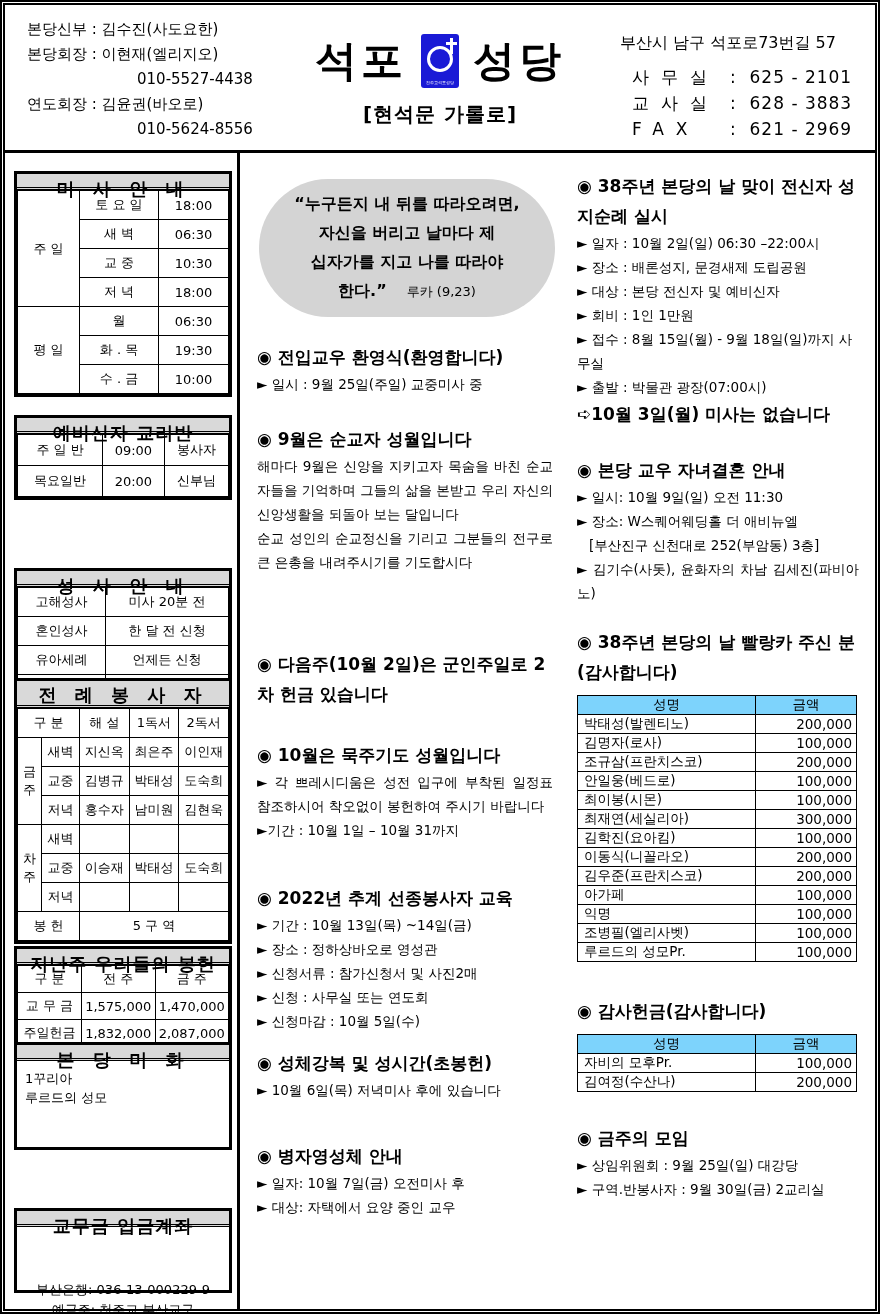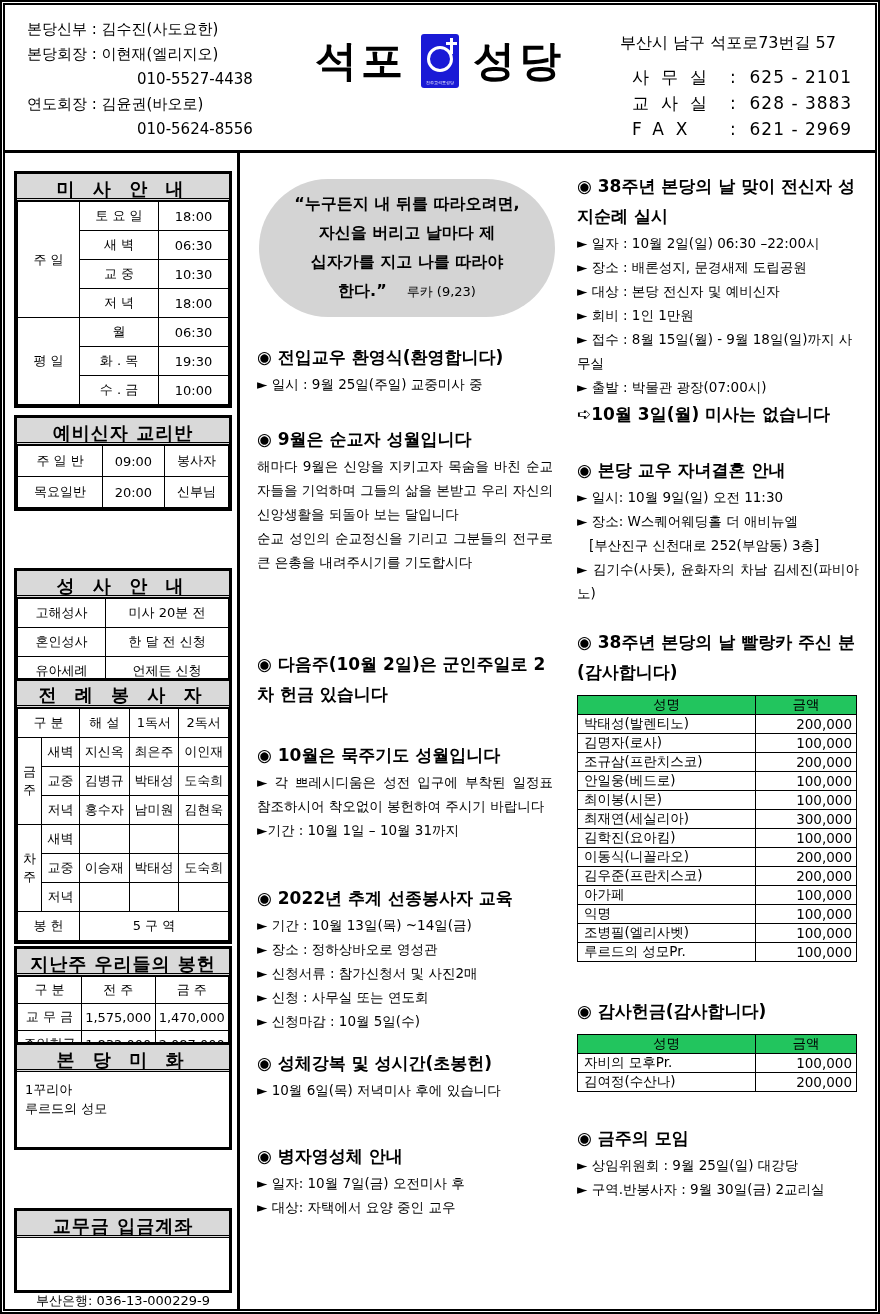--- a/index.html
+++ b/index.html
@@ -23,39 +23,39 @@
   .subtitle { font-size: 20px; font-weight: bold; margin-top: 12px; letter-spacing: 1px; }
   .hdr-right { position: absolute; left: 615px; top: 28px; font-size: 16px; }
   .hdr-right .addr { margin-bottom: 10px; }
   .hdr-right .contact { font-size: 17px; line-height: 26px; display: flex; letter-spacing: 1px; }
   .hdr-right .contact .lbl { width: 110px; padding-left: 12px; letter-spacing: 12px; }
   .hdr-right .contact .val { white-space: pre; }
 
   
   .left-col { position: absolute; left: 5px; top: 153px; width: 235px; height: 1156px; border-right: 3px solid #000; }
   .box { position: absolute; left: 9px; width: 218px; border: 3px solid #000; background: #fff; }
-  .box-title { background: #d9d9d9; text-align: center; font-weight: bold; font-size: 18px; height: 27px; line-height: 30px; border-bottom: 3px double #000; letter-spacing: 6px; }
+  .box-title { background: #d9d9d9; text-align: center; font-weight: bold; font-size: 18px; height: 16px; line-height: 30px; border-bottom: 3px double #000; letter-spacing: 6px; }
   table { border-collapse: collapse; width: 100%; }
   td { border: 1px solid #000; text-align: center; font-size: 13px; }
   .mass td { height: 29px; }
 
   
   .mid-col { position: absolute; left: 243px; top: 153px; width: 322px; height: 1156px; }
   .quote { position: absolute; left: 16px; top: 26px; width: 296px; height: 138px; background: #d4d4d4; border-radius: 70px; text-align: center; font-weight: bold; font-size: 16px; line-height: 29px; padding-top: 10px; }
   .quote .ref { font-weight: normal; font-size: 13px; margin-left: 20px; }
   .sec { position: absolute; left: 14px; width: 296px; }
   .sec-title { font-size: 17px; font-weight: bold; line-height: 30px; }
   .sec-line { font-size: 13.5px; line-height: 24px; }
   .justify { text-align: justify; }
 
   
   .right-col { position: absolute; left: 565px; top: 153px; width: 305px; height: 1036px; }
   .rsec { position: absolute; left: 12px; width: 282px; }
   .don { width: 280px; border: 1.5px solid #000; }
-  .don th { background: #22c55e; font-weight: normal; font-size: 13.5px; border: 1px solid #000; height: 19px; }
+  .don th { background: #7dd3fc; font-weight: normal; font-size: 13.5px; border: 1px solid #000; height: 19px; }
   .don td { font-size: 13.5px; height: 19px; text-align: left; padding-left: 6px; }
   .don td.amt { text-align: right; padding-right: 4px; padding-left: 0; }
 </style>
 </head>
 <body>
 
 <div class="outer"></div>
 
 <div class="header">
   <div class="hdr-left">
@@ -70,20 +70,21 @@
     <div class="title-line">
       <span class="title-word">석포</span>
       <span class="logo">
         <span class="ring"></span>
           <span class="cross-v"></span>
           <span class="cross-h"></span>
         <span class="txt">천주교석포성당</span>
       </span>
       <span class="title-word">성당</span>
     </div>
+    <div class="subtitle">[현석문 가롤로]</div>
   </div>
 
   <div class="hdr-right">
     <div class="addr">부산시 남구 석포로73번길 57</div>
     <div class="contact">
         <span class="lbl">사무실</span>
         <span class="val">:  625 - 2101</span>
       </div>
     <div class="contact">
         <span class="lbl">교사실</span>

